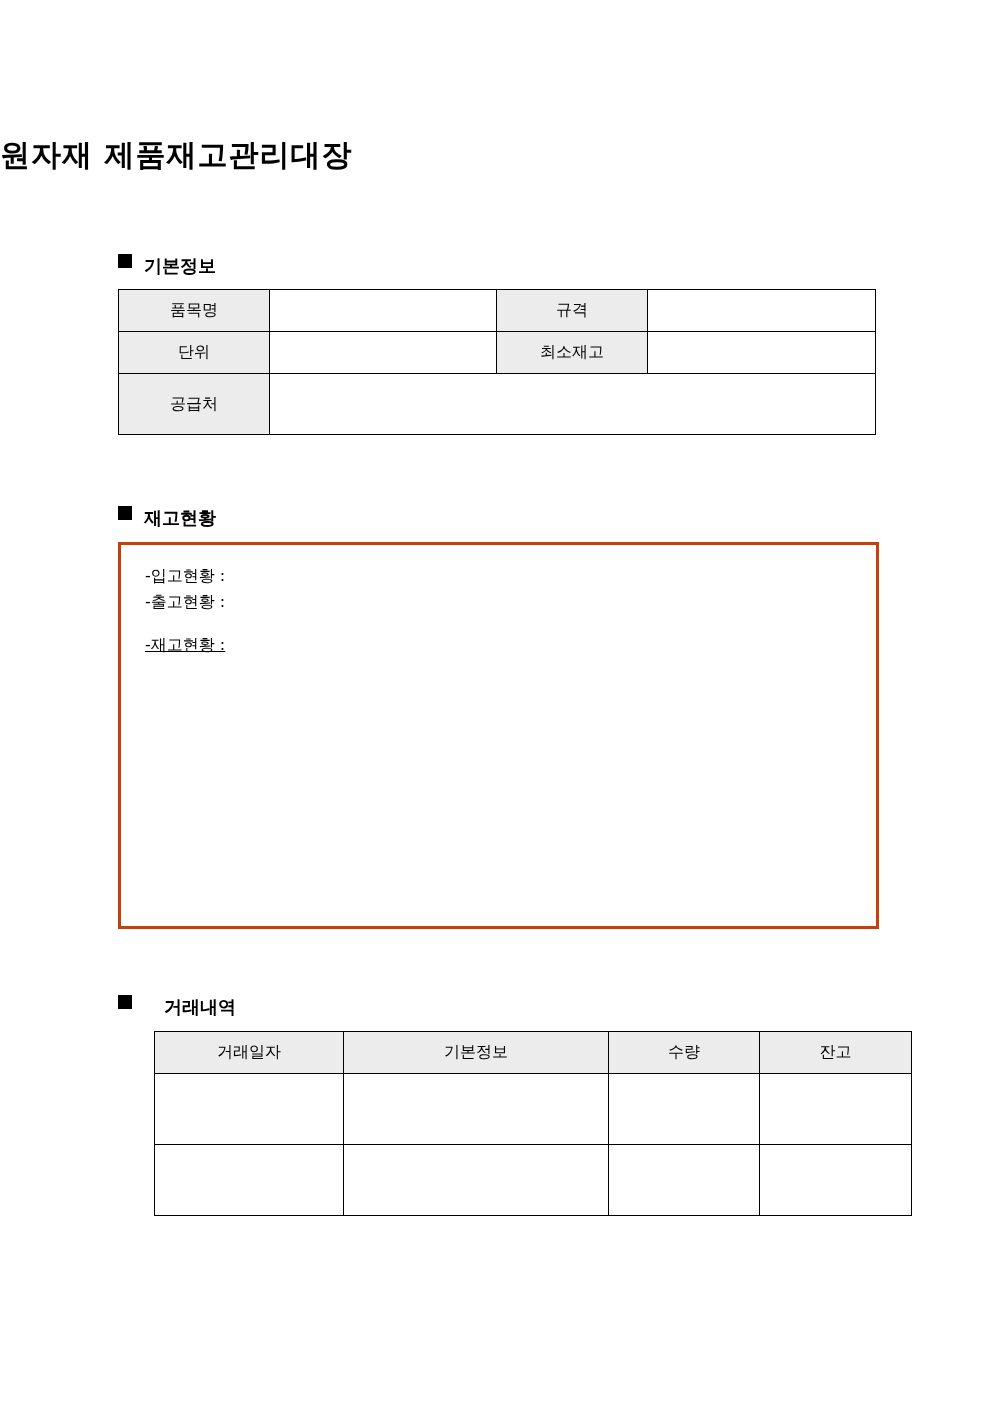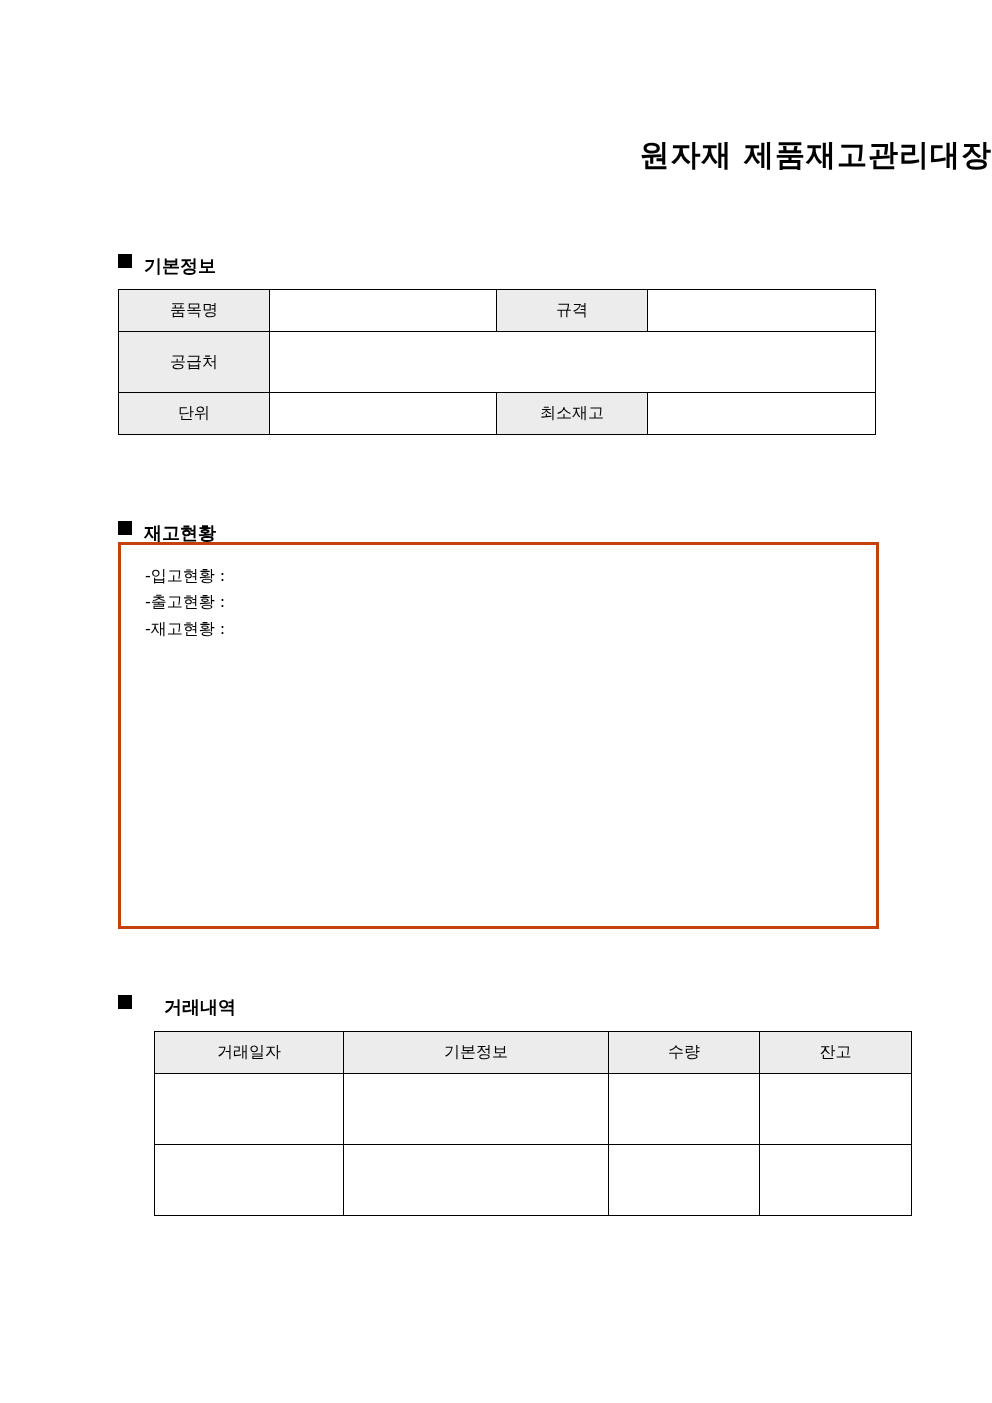--- a/index.html
+++ b/index.html
@@ -1,17 +1,17 @@
 <!DOCTYPE html>
 <html><head>
 <meta charset="utf-8">
 <style>
   html, body { margin: 0; padding: 0; background: #ffffff; }
   body { width: 992px; height: 1403px; position: relative; font-family: "DejaVu Sans", "Liberation Sans", sans-serif; color: #000; }
-  .title { position: absolute; left: 0; top: 135px; width: 992px; text-align: right; font-size: 30px; font-weight: bold; letter-spacing: 1px; }
+  .title { position: absolute; left: 0; top: 135px; width: 992px; text-align: left; font-size: 30px; font-weight: bold; letter-spacing: 1px; }
   .section-head { position: absolute; left: 118px; font-size: 18px; font-weight: bold; display: flex; align-items: flex-start; }
   .section-head .sq { display: inline-block; width: 14px; height: 14px; background: #000; margin-right: 12px; }
   table.grid { position: absolute; left: 118px; border-collapse: collapse; table-layout: fixed; }
   table.grid td { border: 1px solid #000; padding: 0; text-align: center; vertical-align: middle; font-size: 16px; }
   td.lbl { background: #ececec; font-family: Liberation Serif, serif; }
   .box { position: absolute; left: 118px; top: 542px; width: 755px; height: 381px; border: 3px solid #c2410c; }
   .box .line { position: absolute; left: 24px; font-size: 16px; }
 </style>
 </head>
 <body>
@@ -29,41 +29,41 @@
       <col style="width:151px">
       <col style="width:228px">
     </colgroup>
   <tbody>
       <tr style="height:42px;">
     <td class="lbl">품목명</td>
     <td></td>
     <td class="lbl">규격</td>
     <td></td>
   </tr>
-  <tr style="height:61px;">
-    <td class="lbl">공급처</td>
-    <td colspan="3"></td>
-  </tr>
   <tr style="height:42px;">
     <td class="lbl">단위</td>
     <td></td>
     <td class="lbl">최소재고</td>
     <td></td>
   </tr>
+  <tr style="height:61px;">
+    <td class="lbl">공급처</td>
+    <td colspan="3"></td>
+  </tr>
 </tbody>
   </table>
 
-<div class="section-head" style="top:506px;margin-top:15px;">
+<div class="section-head" style="top:506px;">
   <span class="sq"></span>
   <span>재고현황</span>
 </div>
 <div class="box">
   <div class="line" style="top:21px;">-입고현황 :</div>
   <div class="line" style="top:47px;">-출고현황 :</div>
-  <div class="line" style="top:74px;">-재고현황 :</div>
+  <div class="line" style="top:90px;text-decoration:underline;">-재고현황 :</div>
 </div>
 
 <div class="section-head" style="top:995px;gap:20px;">
   <span class="sq"></span>
   <span>거래내역</span>
 </div>
 <table class="grid" style="top:1031px; width:757px;margin-left:36px;">
   <colgroup>
       <col style="width:189px">
       <col style="width:265px">

